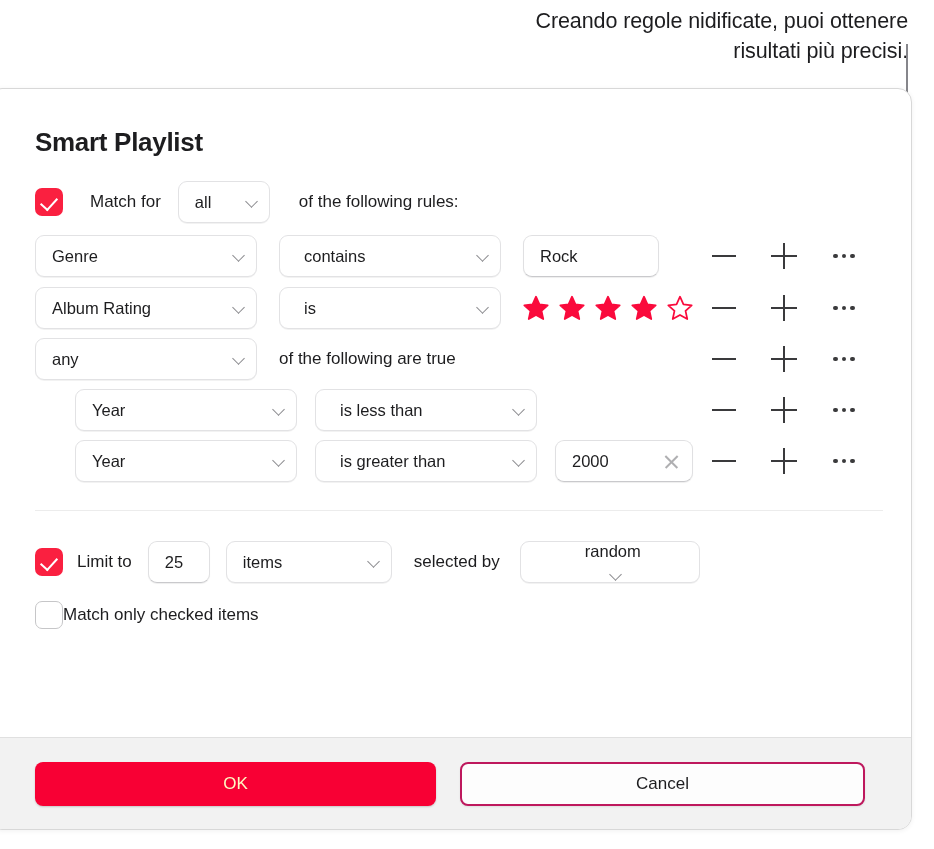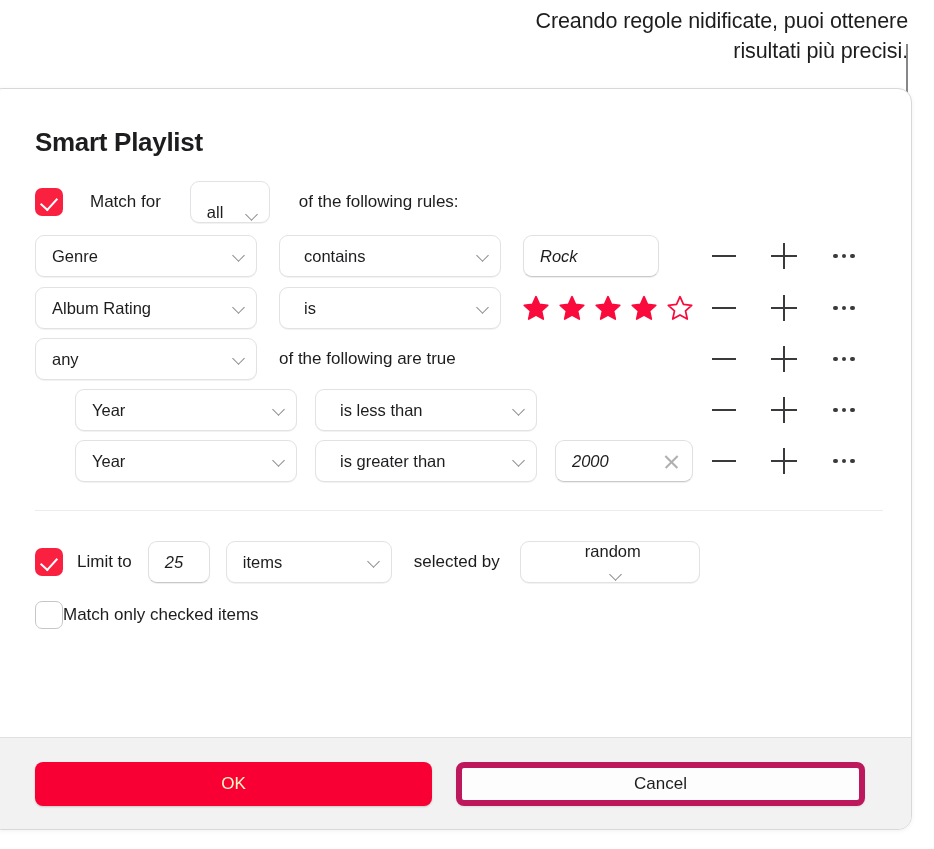--- a/index.html
+++ b/index.html
@@ -98,21 +98,21 @@
     top: 92px;
     display: flex;
     align-items: center;
     gap: 13px;
   }
   .match-label {
     font-size: 17px;
     color: #1d1d1f;
     margin-left: 14px;
   }
-  .match-row .select { margin-left: 16px; width: 80px; align-items: flex-end; }
+  .match-row .select { margin-left: 4px; width: 92px; }
   .match-suffix {
     font-size: 17px;
     color: #1d1d1f;
     margin-left: 16px;
   }
 
   
   .checkbox {
     width: 28px;
     height: 28px;
@@ -171,21 +171,21 @@
     border-bottom-color: #c9c9cc;
     border-radius: 9px;
     box-shadow: 0 1px 1px rgba(0,0,0,0.07);
     display: flex;
     align-items: center;
     padding: 0 12px 0 16px;
     font-size: 16.5px;
     color: #1d1d1f;
     cursor: text;
   }
-  .textfield .tf-val { flex: 1; font-style: italic; }
+  .textfield .tf-val { flex: 1; }
   .clear-x {
     width: 17px; height: 17px;
     flex: none;
     position: relative;
     cursor: pointer;
     opacity: .55;
   }
   .clear-x::before, .clear-x::after {
     content: "";
     position: absolute;
@@ -323,21 +323,21 @@
     cursor: pointer;
   }
   .btn-primary {
     background: #f80034;
     color: #fef9c3;
     box-shadow: 0 1px 2px rgba(0,0,0,0.18);
   }
   .btn-secondary {
     background: #fdfdfd;
     color: #1d1d1f;
-    border: 6px solid #be185d;
+    border: 2px solid #be185d;
     box-shadow: 0 1px 2px rgba(0,0,0,0.08);
   }
 </style>
 </head>
 <body>
 
 <div id="root">
 
   <div class="caption">Creando regole nidificate, puoi ottenere risultati più precisi.</div>
   <div class="leader-vert"></div>

